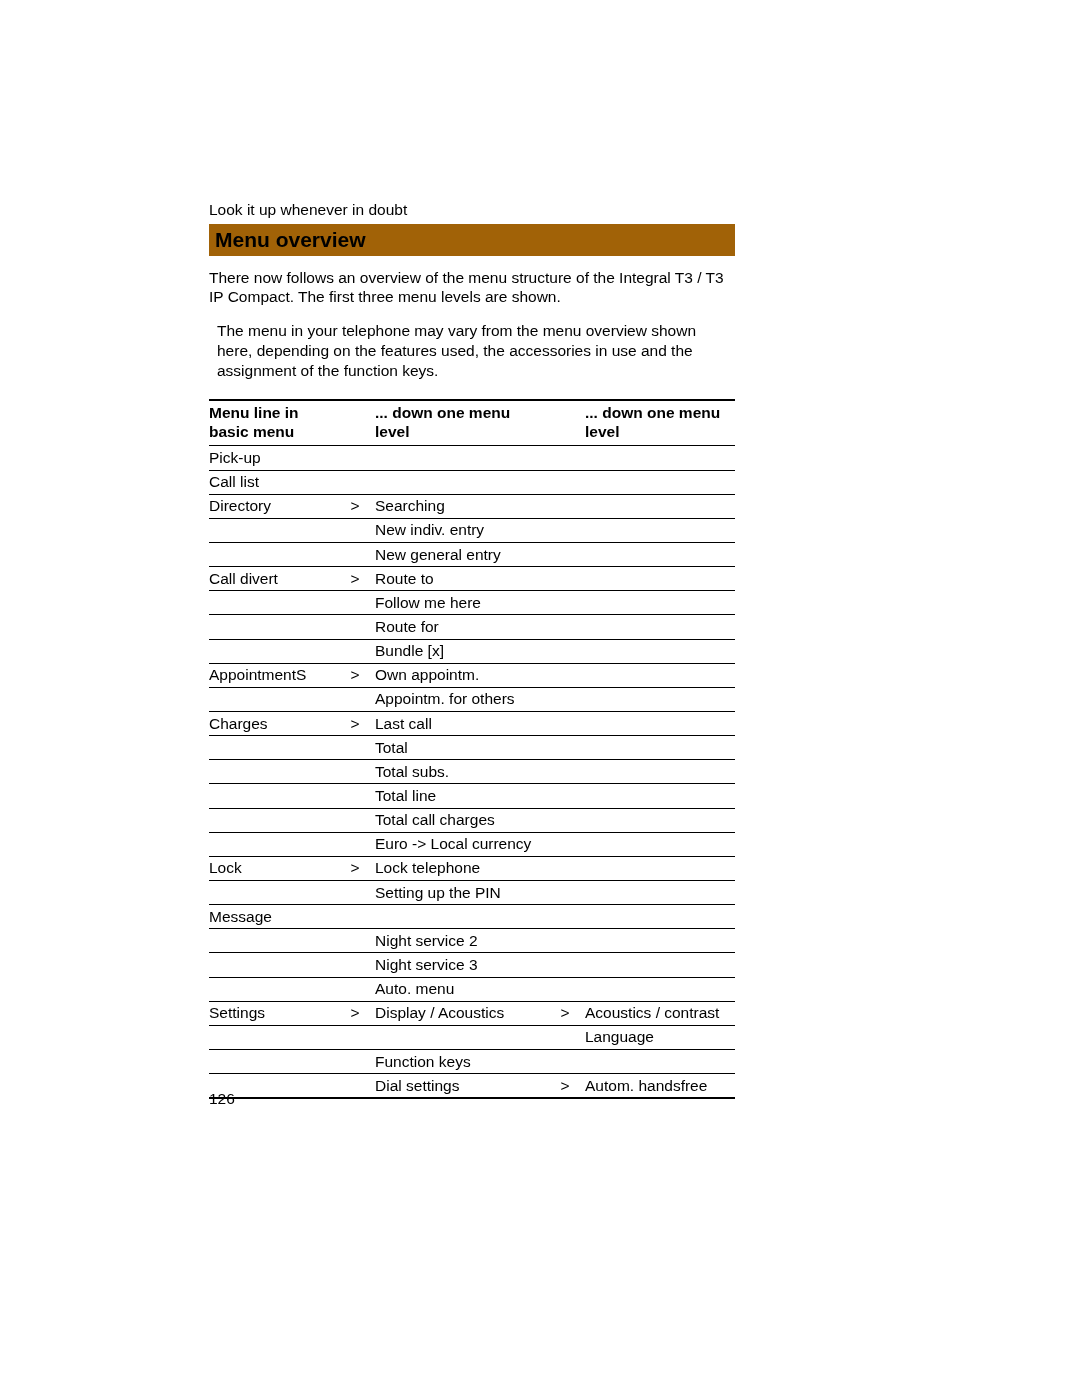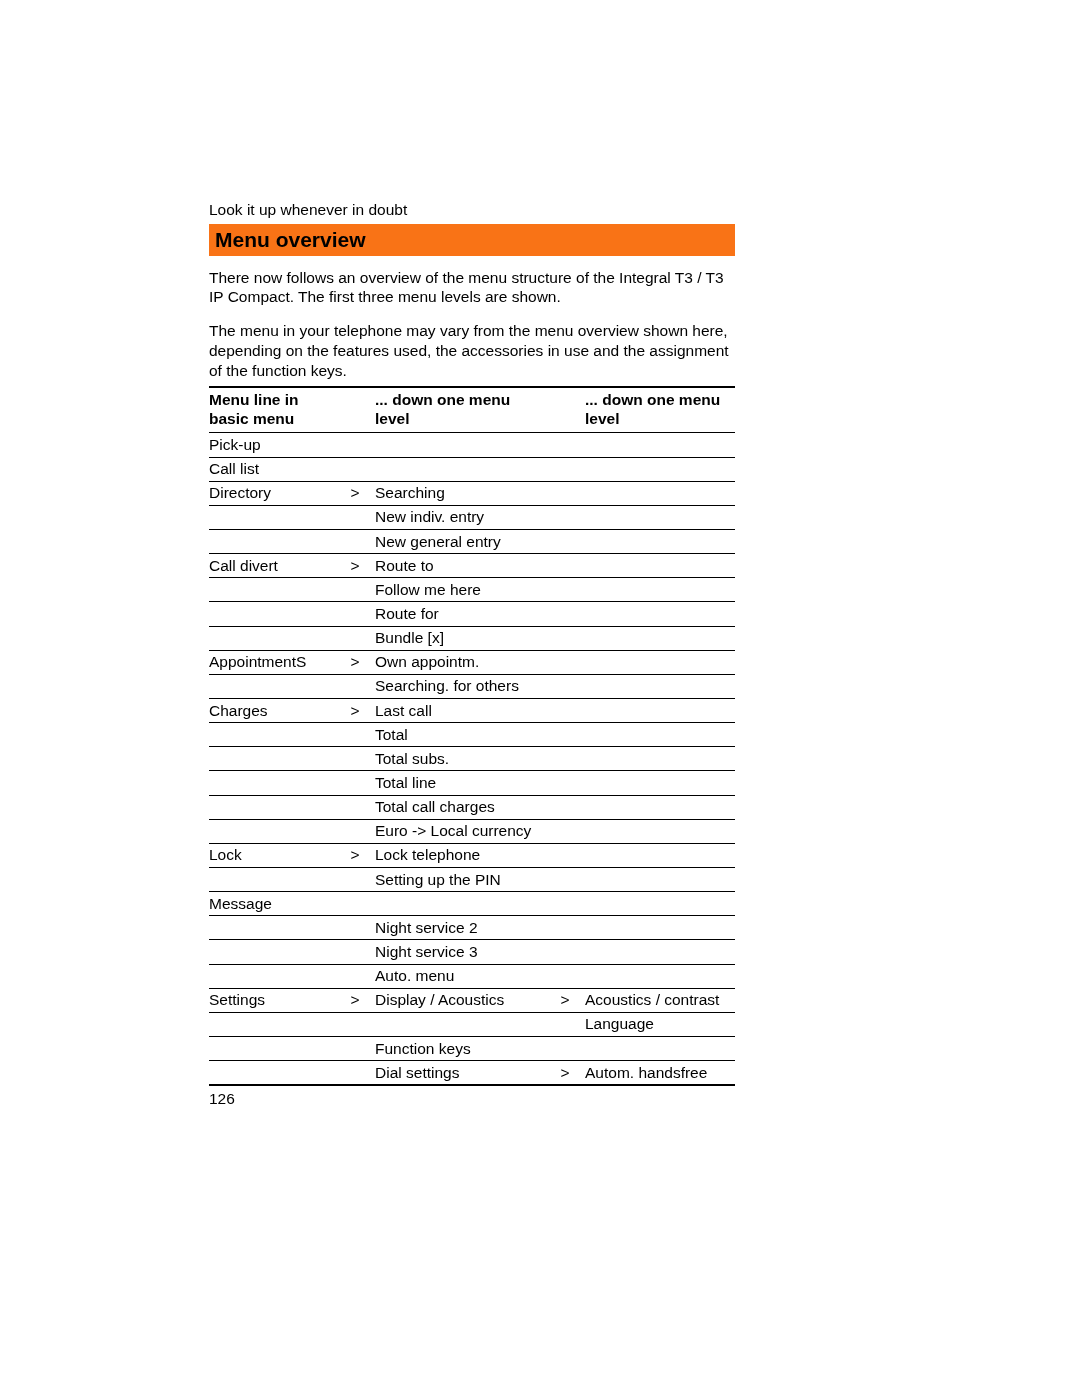--- a/index.html
+++ b/index.html
@@ -21,40 +21,40 @@
     left: 209px;
     top: 201px;
     width: 526px;
   }
   .small-header {
     font-size: 15.5px;
     line-height: 1.2;
     margin-bottom: 4px;
   }
   .title-bar {
-    background: #f97316;
+    background: #a16207;
     padding: 4px 6px 4px 6px;
     margin-top: 0px;
   }
   .title-bar h1 {
     margin: 0;
     font-size: 21px;
     font-weight: bold;
   }
   .para {
     font-size: 15.5px;
     line-height: 1.28;
     margin-top: 12px;
   }
-  .para + .para { margin-top: 14px; }
+  .para + .para { margin-top: 14px; margin-left: 8px; }
 
   table.menu {
     border-collapse: collapse;
     width: 526px;
-    margin-top: 5px;
+    margin-top: 18px;
     font-size: 15.5px;
   }
   table.menu col.c-basic  { width: 130px; }
   table.menu col.c-gt1    { width: 36px; }
   table.menu col.c-l2     { width: 174px; }
   table.menu col.c-gt2    { width: 36px; }
   table.menu col.c-l3     { width: 150px; }
 
   table.menu th {
     text-align: left;
@@ -183,21 +183,21 @@
           <tr>
             <td>AppointmentS</td>
             <td class="gt">&gt;</td>
             <td>Own appointm.</td>
             <td class="gt"></td>
             <td></td>
           </tr>
           <tr>
             <td></td>
             <td class="gt"></td>
-            <td>Searching. for others</td>
+            <td>Appointm. for others</td>
             <td class="gt"></td>
             <td></td>
           </tr>
           <tr>
             <td>Charges</td>
             <td class="gt">&gt;</td>
             <td>Last call</td>
             <td class="gt"></td>
             <td></td>
           </tr>

